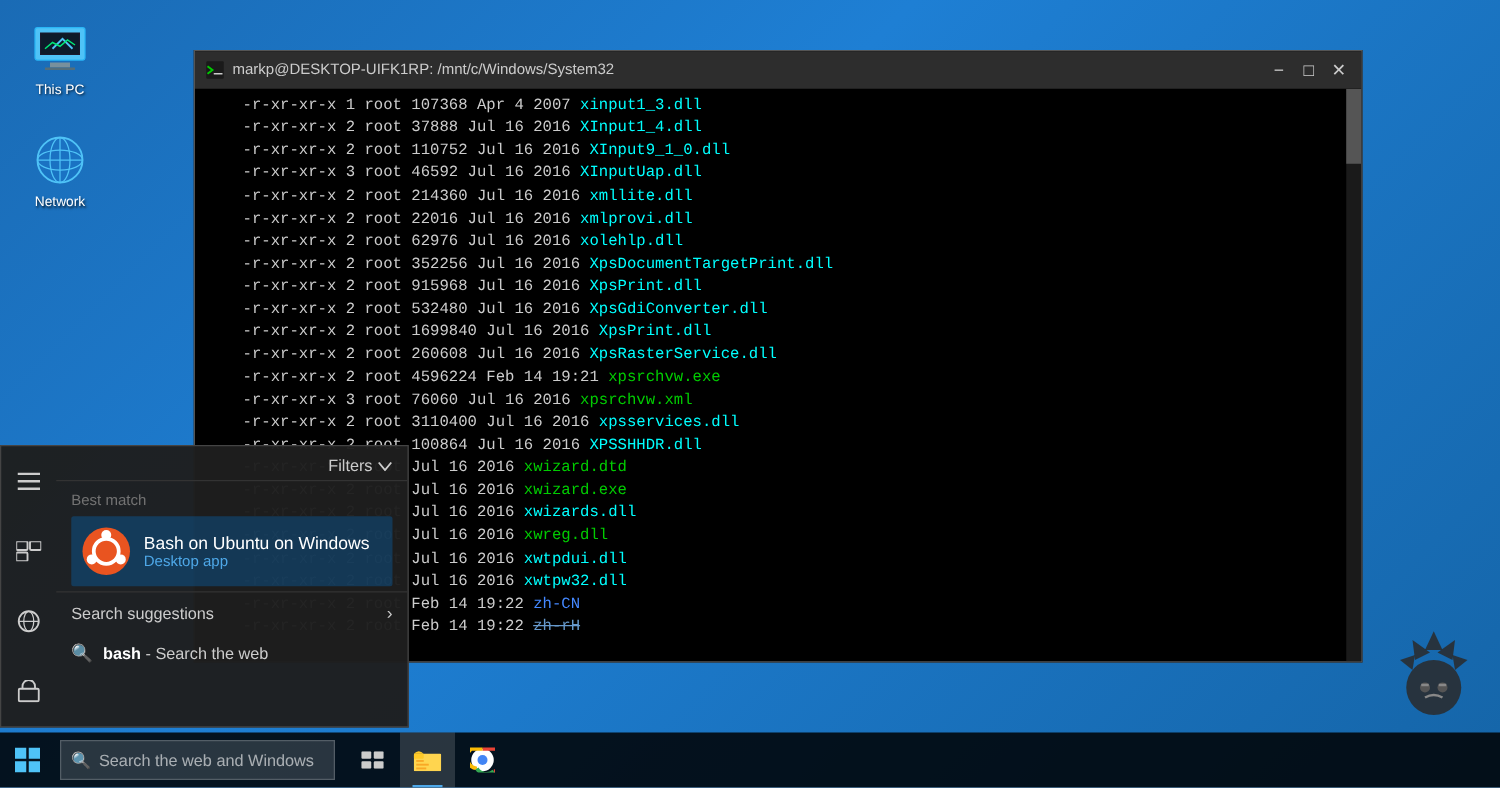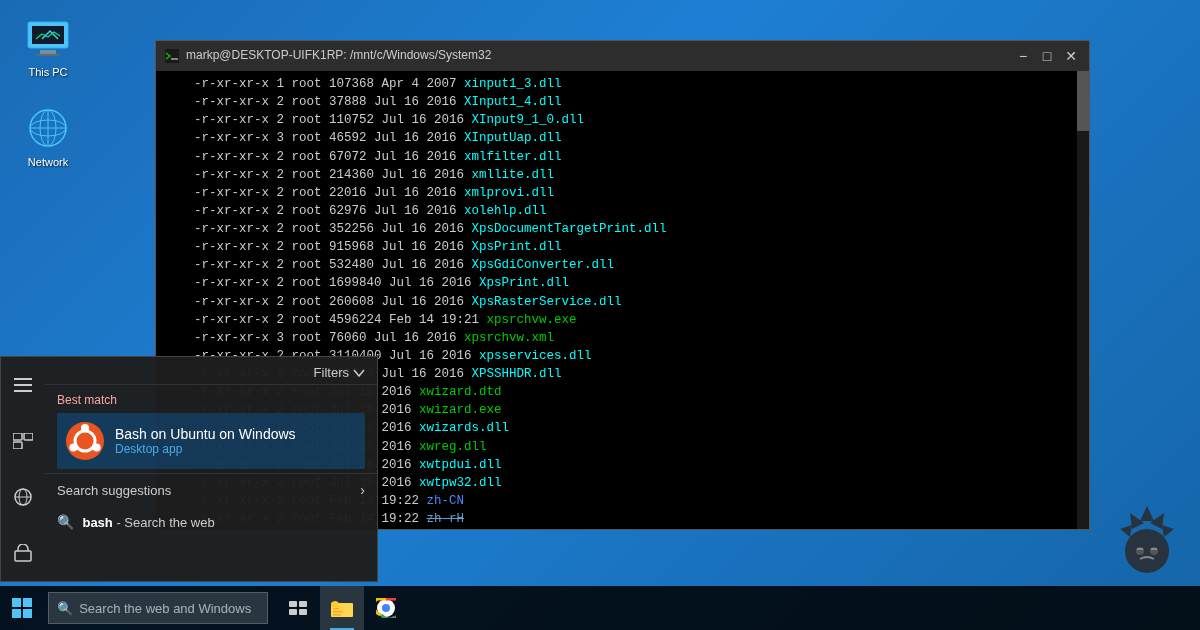--- a/index.html
+++ b/index.html
@@ -111,21 +111,21 @@
     .t-perm { color: #ccc; }
     .t-cyan { color: #00ffff; }
     .t-green { color: #00cc00; }
     .t-blue { color: #4488ff; }
 
     
     .start-panel {
       position: absolute;
       bottom: 48px;
       left: 0;
-      width: 378px;
+      width: 327px;
       background: rgba(30,30,30,0.97);
       border: 1px solid #444;
       display: flex;
       flex-direction: column;
     }
     .start-left-icons {
       display: flex;
       flex-direction: column;
       gap: 20px;
       padding: 10px 0;
@@ -160,21 +160,21 @@
       cursor: pointer;
       display: flex;
       align-items: center;
       gap: 4px;
     }
 
     .best-match-section {
       padding: 8px 12px 4px;
     }
     .best-match-label {
-      color: #fca5a5;
+      color: #737373;
       font-size: 12px;
       margin-bottom: 6px;
     }
     .best-match-item {
       display: flex;
       align-items: center;
       gap: 10px;
       padding: 8px;
       background: rgba(0,120,215,0.3);
       border-radius: 2px;
@@ -356,21 +356,20 @@
         <div class="terminal-btn">□</div>
         <div class="terminal-btn close">✕</div>
       </div>
     </div>
     <div class="terminal-body">
 
       <div class="t-line"><span class="t-perm">-r-xr-xr-x 1 root    107368 Apr  4  2007 </span><span class="t-cyan">xinput1_3.dll</span></div>
       <div class="t-line"><span class="t-perm">-r-xr-xr-x 2 root     37888 Jul 16  2016 </span><span class="t-cyan">XInput1_4.dll</span></div>
       <div class="t-line"><span class="t-perm">-r-xr-xr-x 2 root    110752 Jul 16  2016 </span><span class="t-cyan">XInput9_1_0.dll</span></div>
       <div class="t-line"><span class="t-perm">-r-xr-xr-x 3 root     46592 Jul 16  2016 </span><span class="t-cyan">XInputUap.dll</span></div>
-      <div class="t-line"><span class="t-perm">-r-xr-xr-x 2 root     67072 Jul 16  2016 </span><span class="t-cyan">xmlfilter.dll</span></div>
       <div class="t-line"><span class="t-perm">-r-xr-xr-x 2 root    214360 Jul 16  2016 </span><span class="t-cyan">xmllite.dll</span></div>
       <div class="t-line"><span class="t-perm">-r-xr-xr-x 2 root     22016 Jul 16  2016 </span><span class="t-cyan">xmlprovi.dll</span></div>
       <div class="t-line"><span class="t-perm">-r-xr-xr-x 2 root     62976 Jul 16  2016 </span><span class="t-cyan">xolehlp.dll</span></div>
       <div class="t-line"><span class="t-perm">-r-xr-xr-x 2 root    352256 Jul 16  2016 </span><span class="t-cyan">XpsDocumentTargetPrint.dll</span></div>
       <div class="t-line"><span class="t-perm">-r-xr-xr-x 2 root    915968 Jul 16  2016 </span><span class="t-cyan">XpsPrint.dll</span></div>
       <div class="t-line"><span class="t-perm">-r-xr-xr-x 2 root    532480 Jul 16  2016 </span><span class="t-cyan">XpsGdiConverter.dll</span></div>
       <div class="t-line"><span class="t-perm">-r-xr-xr-x 2 root   1699840 Jul 16  2016 </span><span class="t-cyan">XpsPrint.dll</span></div>
       <div class="t-line"><span class="t-perm">-r-xr-xr-x 2 root    260608 Jul 16  2016 </span><span class="t-cyan">XpsRasterService.dll</span></div>
       <div class="t-line"><span class="t-perm">-r-xr-xr-x 2 root   4596224 Feb 14 19:21 </span><span class="t-green">xpsrchvw.exe</span></div>
       <div class="t-line"><span class="t-perm">-r-xr-xr-x 3 root     76060 Jul 16  2016 </span><span class="t-green">xpsrchvw.xml</span></div>

